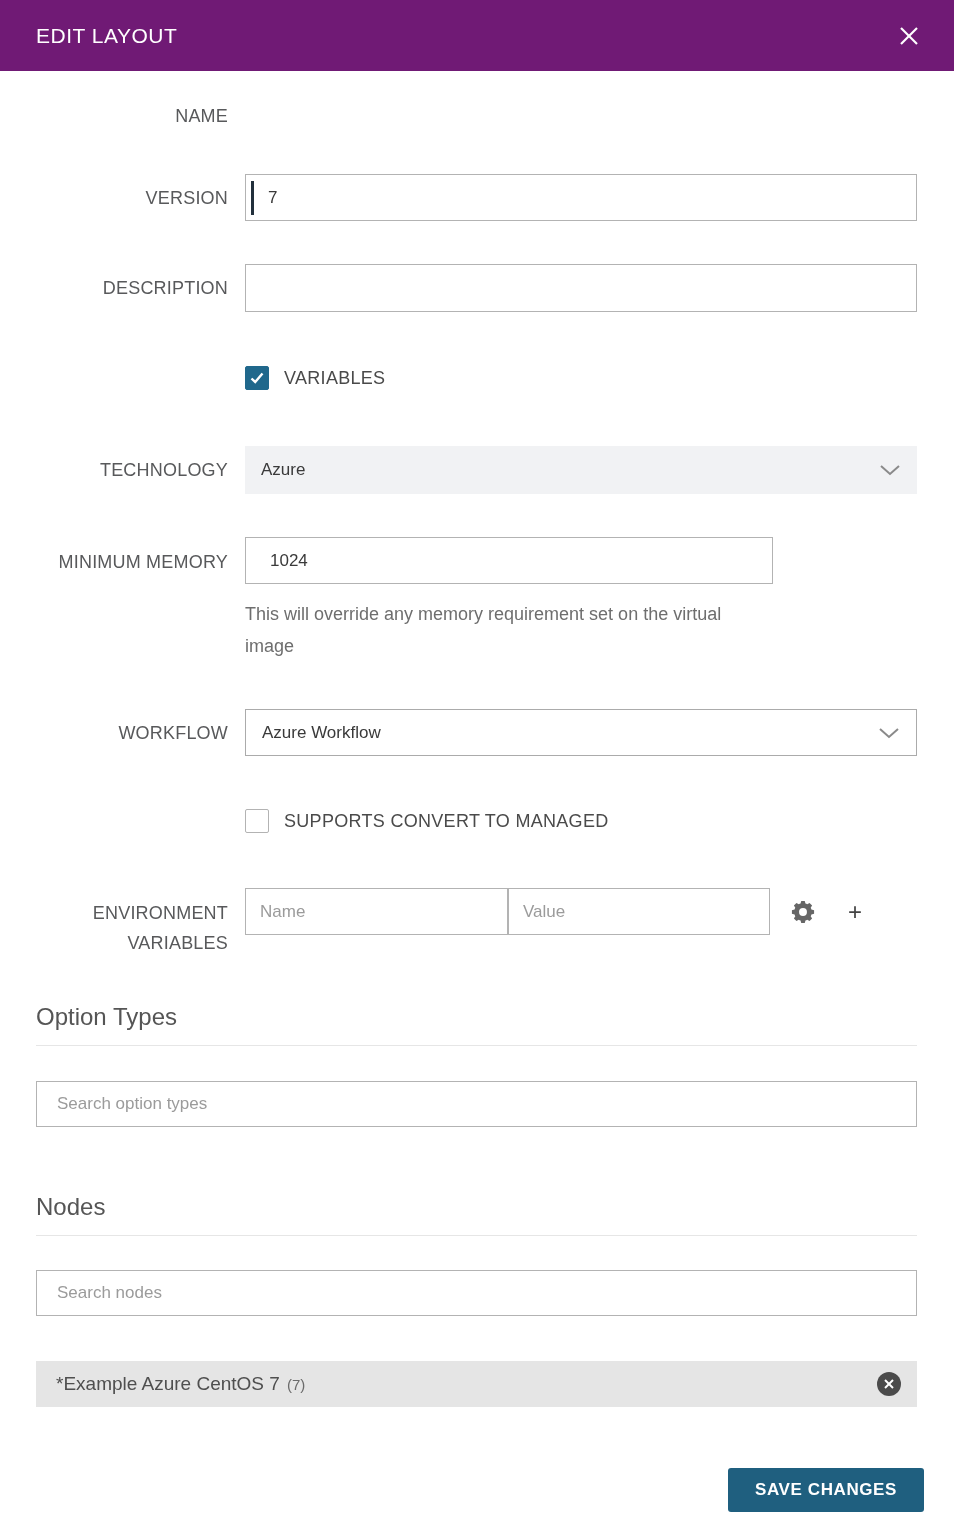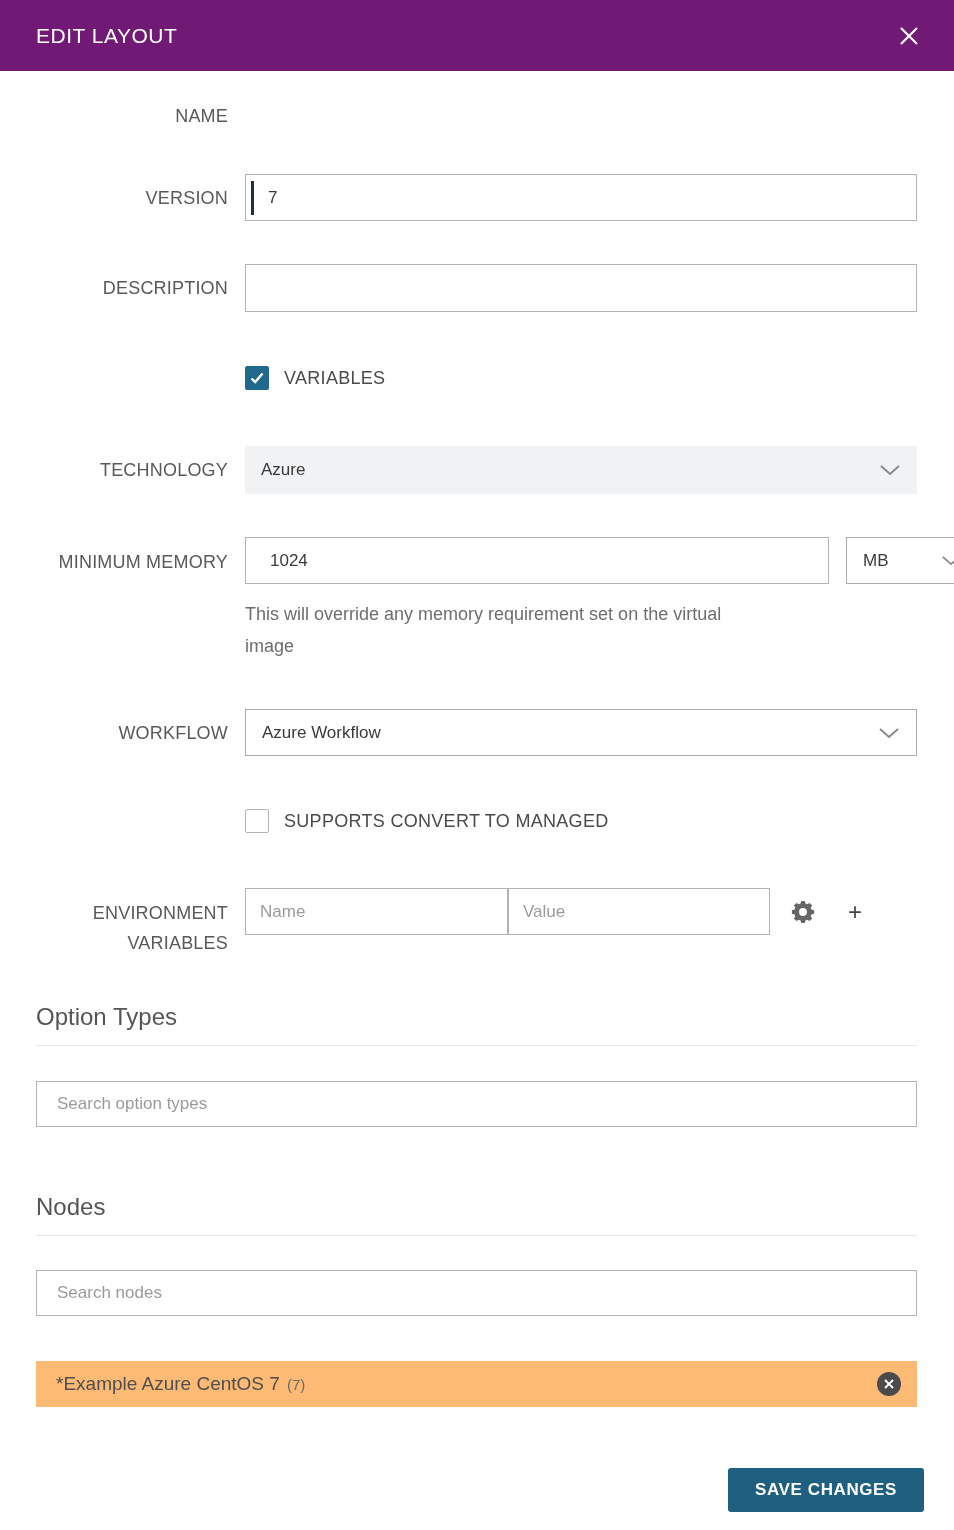--- a/index.html
+++ b/index.html
@@ -55,21 +55,21 @@
   .check-row { display:flex; align-items:center; gap:15px; cursor:pointer; }
   .checkbox {
     width:24px; height:24px; border:1px solid #b3b3b3; background:#fff; flex:none;
     display:flex; align-items:center; justify-content:center; border-radius:2px;
   }
   .checkbox[data-checked="true"] { background:#20688c; border-color:#20688c; }
   .check-label { font-size:18px; color:#4a4a4a; letter-spacing:0.3px; }
 
   
   .mem-line { display:flex; align-items:stretch; }
-  .mem-input { width:584px; flex:none; }
+  .mem-input { width:528px; flex:none; }
   .mem-unit { width:132px; flex:none; margin-left:17px; height:47px; }
   .help-text { margin-top:14px; font-size:18px; line-height:32px; color:#6e6e6e; max-width:510px; }
 
   
   .env-line { display:flex; align-items:center; }
   .env-name { width:263px; flex:none; }
   .env-value { width:262px; flex:none; }
   .gear-wrap { margin-left:18px; width:30px; height:30px; display:flex; align-items:center; justify-content:center; cursor:pointer; }
   .plus-btn { margin-left:30px; font-size:24px; color:#444; line-height:24px; cursor:pointer; font-weight:400; }
 
@@ -78,21 +78,21 @@
   .section-heading { font-size:24px; color:#555; font-weight:400; }
   .section-divider { height:1px; background:#e6e6e6; margin-top:14px; }
   .search-input-wrap { margin-top:35px; height:46px; }
 
   .gap-env-to-section { height:45px; }
   .gap-after-search { height:66px; }
   .gap-nodes-search { height:45px; }
 
   
   .node-row {
-    height:46px; background:#fdba74; display:flex; align-items:center;
+    height:46px; background:#e5e5e5; display:flex; align-items:center;
     justify-content:space-between; padding:0 16px 0 20px;
   }
   .node-name { font-size:19px; color:#4f4f4f; }
   .node-count { font-size:15px; color:#6b6b6b; margin-left:7px; }
   .node-remove {
     width:24px; height:24px; border-radius:50%; background:#4b4b4b; flex:none;
     display:flex; align-items:center; justify-content:center; cursor:pointer;
   }
 
   
@@ -168,26 +168,20 @@
       </div>
     </div>
 
     <div class="form-row top-align" style="margin-bottom:47px;">
       <div class="form-label" style="padding-top:10px;">MINIMUM MEMORY</div>
       <div class="form-control">
         <div class="mem-line">
           <div class="input-box mem-input">
             <input type="text" style="padding-left: 24px;" value="1024">
           </div>
-          <div class="select-box select-bordered mem-unit">
-            <span class="sel-text">MB</span>
-            <svg width="20" height="11" viewBox="0 0 22 12">
-              <polyline points="2,2 11,10 20,2" fill="none" stroke="#8a8a8a" stroke-width="2"></polyline>
-            </svg>
-          </div>
         </div>
         <div class="help-text">This will override any memory requirement set on the virtual image</div>
       </div>
     </div>
 
     <div class="form-row" style="margin-bottom:53px;">
       <div class="form-label">WORKFLOW</div>
       <div class="form-control">
         <div class="select-box select-bordered" style="height:47px;">
           <span class="sel-text">Azure Workflow</span>

